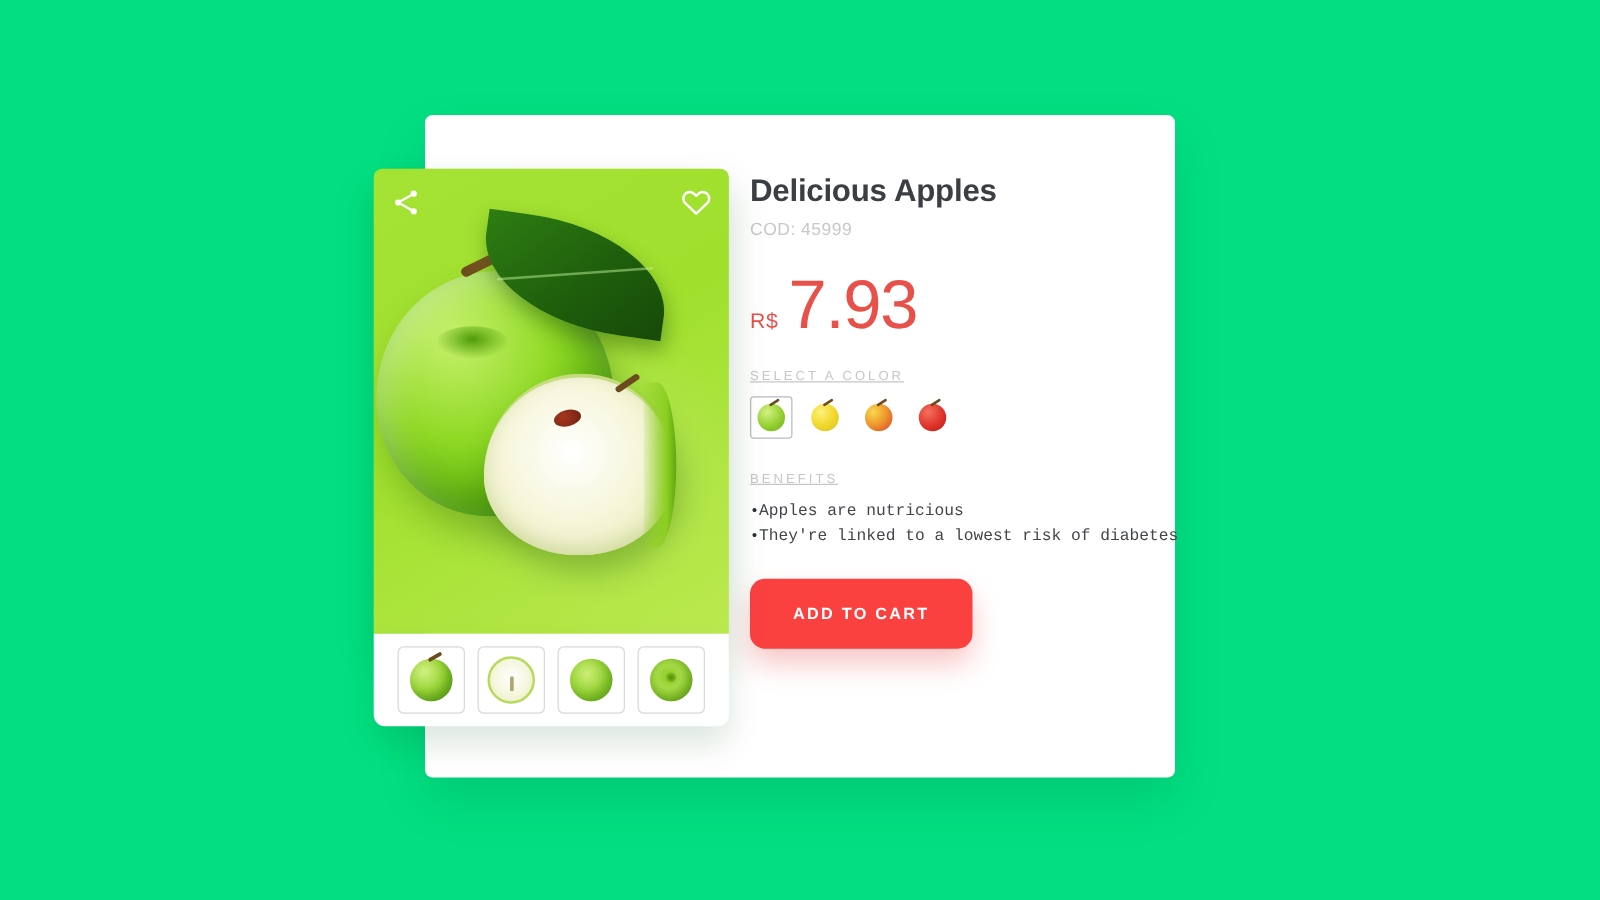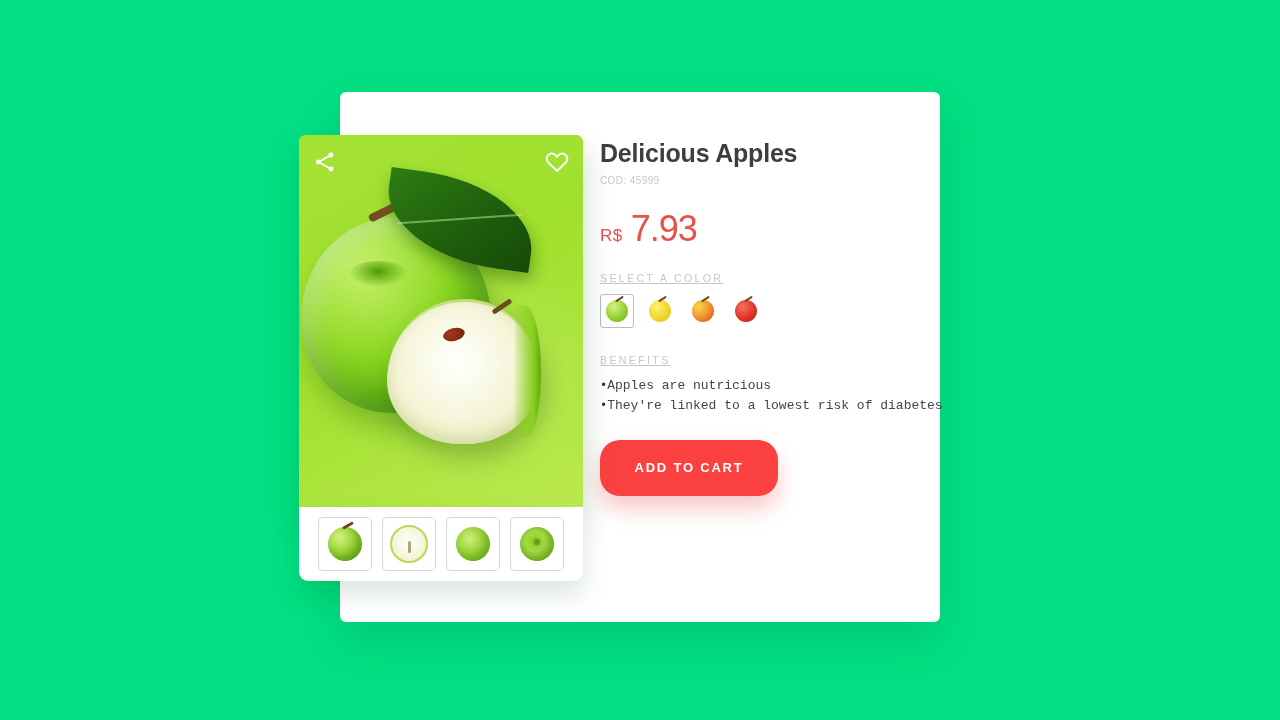--- a/index.html
+++ b/index.html
@@ -264,38 +264,38 @@
     margin: 0;
     font-size: 25px;
     font-weight: bold;
     color: #3b3f43;
     letter-spacing: -0.2px;
     line-height: 1.1;
   }
 
   .cod {
     margin: 7px 0 0 0;
-    font-size: 10px;
+    font-size: 14px;
     color: #c6c8ca;
     letter-spacing: 0.4px;
   }
 
   .price-row {
     margin-top: 26px;
     display: flex;
     align-items: baseline;
     color: #e8504a;
   }
   .currency {
     font-size: 17px;
     font-weight: normal;
     letter-spacing: 0.5px;
   }
   .amount {
-    font-size: 36px;
+    font-size: 55px;
     line-height: 0.95;
     margin-left: 8px;
     letter-spacing: -1px;
     text-align: center;
   }
 
   .section-label {
     margin-top: 26px;
     font-size: 10.5px;
     color: #c4c6c8;
@@ -355,21 +355,21 @@
   .benefits li .dot {
     font-size: 12px;
     color: #2d3134;
   }
 
   .cta {
     margin-top: 24px;
     width: 178px;
     height: 56px;
     border: none;
-    border-radius: 20px;
+    border-radius: 12px;
     background: #fb4040;
     color: #ffffff;
     font-family: "Liberation Sans", sans-serif;
     font-size: 13px;
     font-weight: bold;
     letter-spacing: 1.8px;
     cursor: pointer;
     box-shadow: 0 12px 22px rgba(230, 50, 50, 0.28);
   }
 </style>

